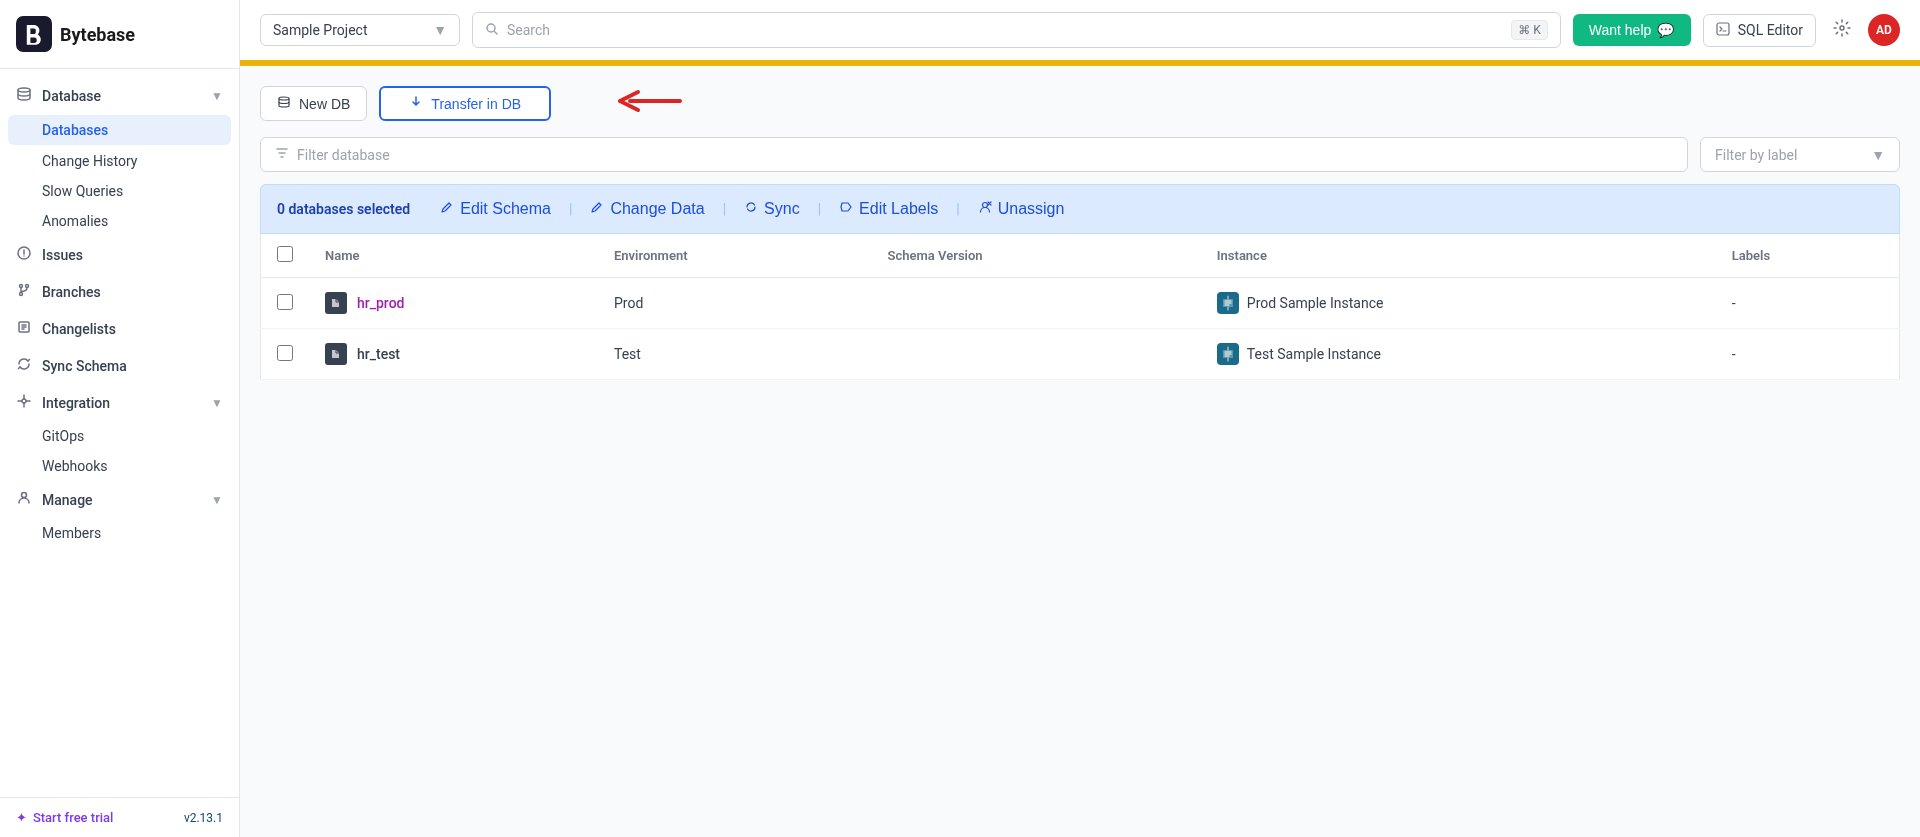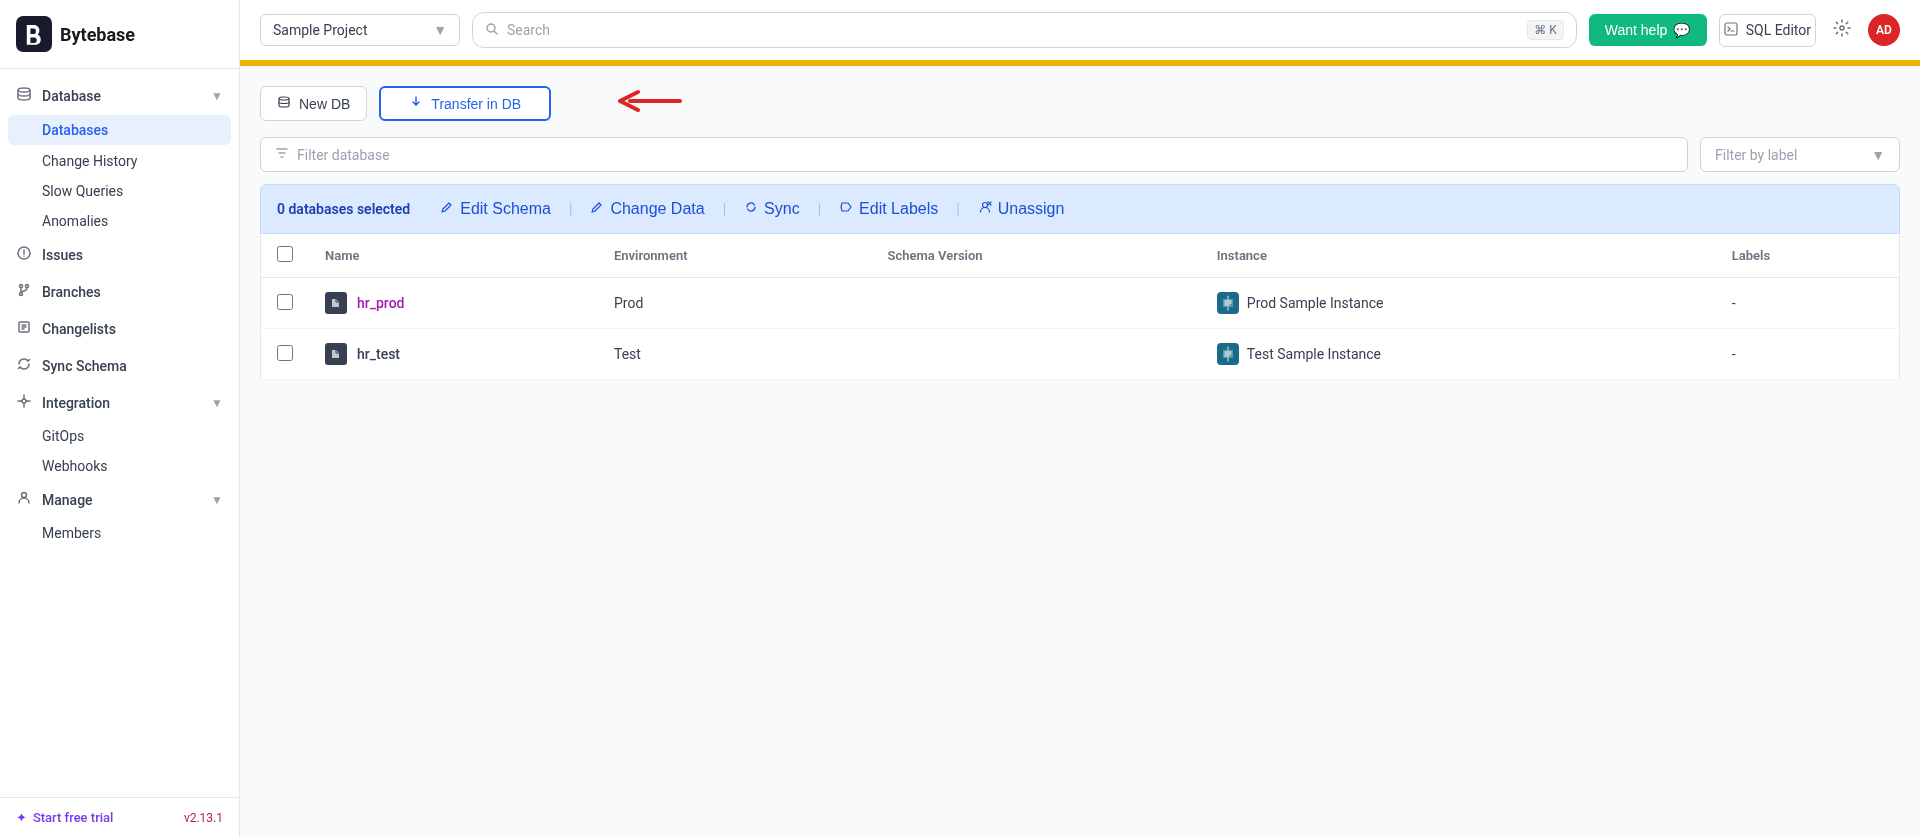--- a/index.html
+++ b/index.html
@@ -66,21 +66,21 @@
     }
     .start-trial {
       display: flex;
       align-items: center;
       gap: 6px;
       color: #7c3aed;
       font-size: 13px;
       font-weight: 500;
       cursor: pointer;
     }
-    .version-text { font-size: 12px; color: #be185d; }
+    .version-text { font-size: 12px; color: #0c4a6e; }
 
     
     .main {
       flex: 1;
       display: flex;
       flex-direction: column;
       background: #fff;
       overflow: hidden;
     }
 
@@ -103,21 +103,21 @@
       min-width: 200px;
       color: #374151;
       font-size: 14px;
     }
     .project-selector .chevron { color: #9ca3af; margin-left: auto; }
     .search-bar {
       flex: 1;
       display: flex;
       align-items: center;
       border: 1px solid #d1d5db;
-      border-radius: 12px;
+      border-radius: 6px;
       padding: 7px 12px;
       gap: 8px;
       color: #9ca3af;
       font-size: 14px;
     }
     .search-shortcut {
       display: flex;
       align-items: center;
       gap: 2px;
       margin-left: auto;
@@ -141,21 +141,21 @@
       align-items: center;
       gap: 6px;
       white-space: nowrap;
     }
     .sql-editor-btn {
       display: flex;
       align-items: center;
       gap: 8px;
       border: 1px solid #d1d5db;
       border-radius: 6px;
-      padding: 7px 4px;
+      padding: 7px 12px;
       cursor: pointer;
       color: #374151;
       font-size: 14px;
       white-space: nowrap;
     }
     .settings-btn {
       background: none;
       border: none;
       cursor: pointer;
       color: #6b7280;

